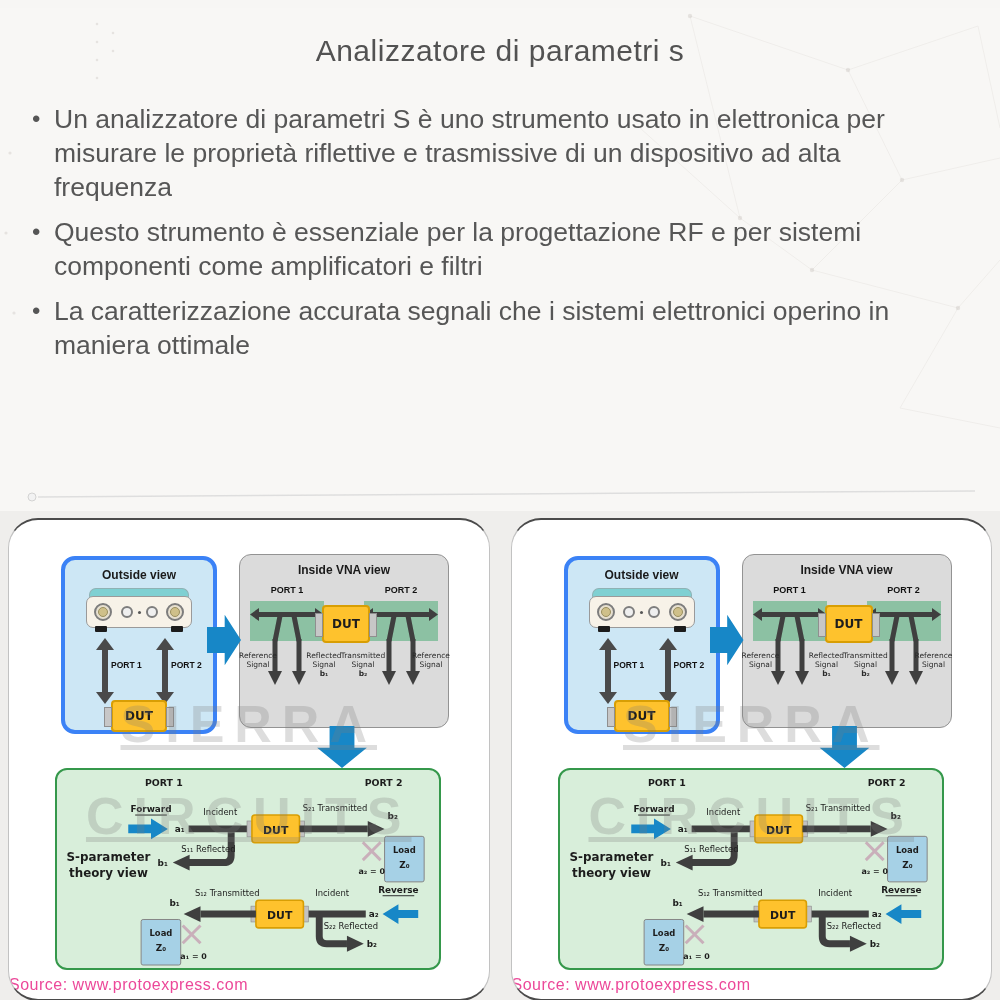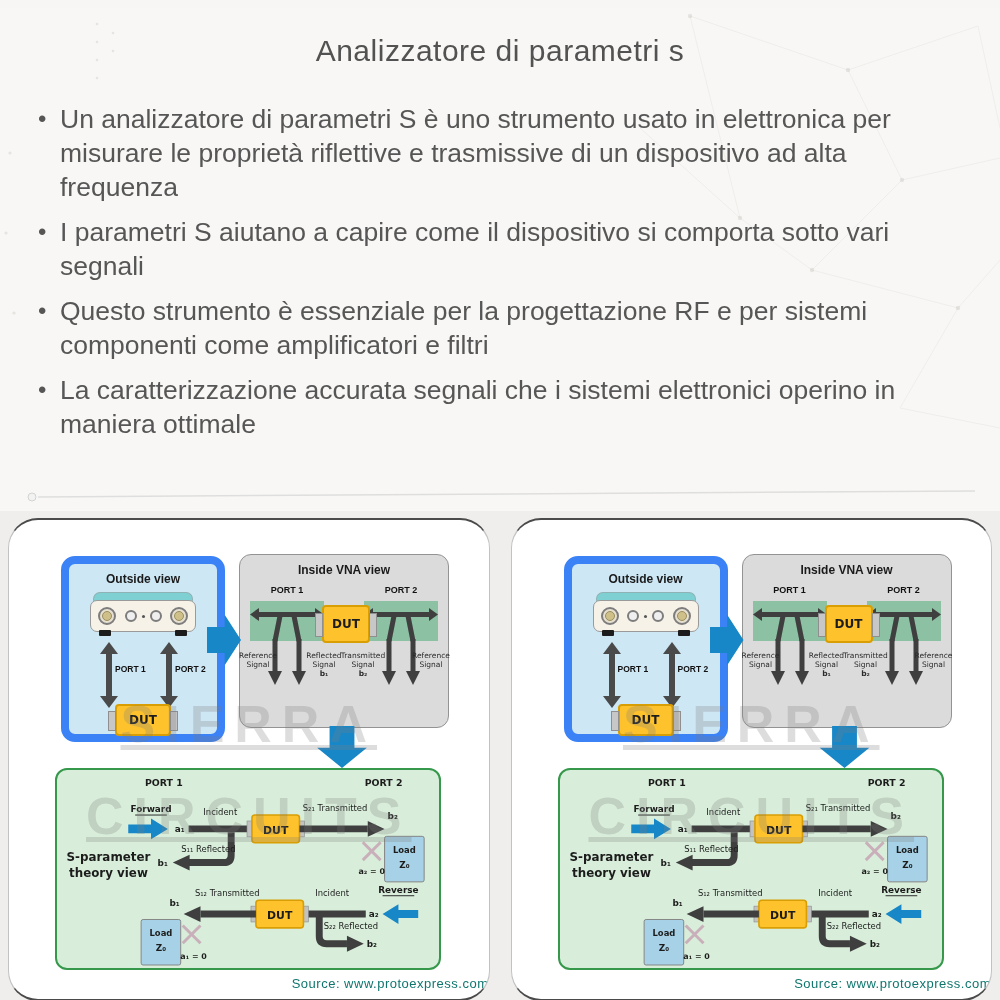--- a/index.html
+++ b/index.html
@@ -3,41 +3,41 @@
 <meta charset="utf-8">
 <style>
   html,body{margin:0;padding:0;width:1000px;height:1000px;overflow:hidden;
     font-family:"Liberation Sans",sans-serif;background:#f7f6f4;}
 
   
   .top-section{position:relative;width:1000px;height:503px;background:#f8f7f5;margin-top:8px;}
   .bg-decor{position:absolute;inset:0;pointer-events:none;}
   .page-title{position:absolute;top:26px;left:0;width:100%;text-align:center;
     font-size:30px;font-weight:500;color:#525252;letter-spacing:.5px;}
-  .bullet-list{position:absolute;left:38px;top:94px;width:912px;color:#565656;}
+  .bullet-list{position:absolute;left:32px;top:94px;width:912px;color:#565656;}
   .bullet-item{position:relative;padding-left:22px;font-size:26.5px;line-height:34px;
     margin-bottom:11px;}
   .bullet-item::before{content:"\2022";position:absolute;left:0;top:0;font-size:24px;color:#565656;}
 
   
   .bottom-section{position:relative;width:1000px;height:497px;background:#efeeec;
     box-sizing:border-box;padding:7px 8px 0 8px;display:flex;gap:21px;}
   .diagram-card{position:relative;flex:1;height:479px;background:#ffffff;
     border:1px solid #c2c2c2;border-top:2px solid #4a4a4a;border-bottom:2px solid #4a4a4a;
     border-radius:30px;overflow:hidden;}
   .watermark{position:absolute;top:158px;left:0;width:100%;text-align:center;z-index:6;
     font-weight:bold;font-size:52px;line-height:92px;letter-spacing:10px;
     color:rgba(122,122,122,.26);pointer-events:none;}
   .watermark span{display:block;text-decoration:underline;}
-  .source-caption{position:absolute;top:456px;left:0;width:100%;text-align:right;
-    font-size:13px;color:#0f766e;letter-spacing:.5px;}
+  .source-caption{position:absolute;top:456px;left:0;width:100%;text-align:left;
+    font-size:16px;color:#ec4899;letter-spacing:.5px;}
 
   
   .outside-box{position:absolute;left:52px;top:36px;width:148px;height:170px;
-    background:#cde7f5;border:8px solid #3b82f6;border-radius:14px;z-index:2;}
+    background:#cde7f5;border:4px solid #3b82f6;border-radius:14px;z-index:2;}
   .inside-box{position:absolute;left:230px;top:34px;width:208px;height:172px;
     background:#dbdbdb;border:1.5px solid #939393;border-radius:12px;z-index:2;}
   .theory-box{position:absolute;left:46px;top:248px;width:386px;height:202px;
     background:#d8eeda;border:2px solid #35984b;border-radius:12px;z-index:2;box-sizing:border-box;}
   .box-title{position:absolute;top:8px;left:0;width:100%;text-align:center;
     font-size:12px;font-weight:bold;color:#1a1a1a;}
 
   
   .flow-right{position:absolute;left:198px;top:92px;width:34px;height:56px;background:#1787c7;
     clip-path:polygon(0 27%,52% 27%,52% 5%,100% 50%,52% 95%,52% 73%,0 73%);z-index:3;}
@@ -121,21 +121,20 @@
       <circle cx="14" cy="305" r="1.6"></circle>
     </g>
     <line x1="38" y1="489" x2="975" y2="483" stroke="#dcdcdc" stroke-width="1.5" opacity="0.9"></line>
     <circle cx="32" cy="489" r="4" fill="#f2f2f2" stroke="#cfcfcf" opacity="0.9"></circle>
   </svg>
 
   <div class="page-title">Analizzatore di parametri s</div>
 
   <div class="bullet-list">
     <div class="bullet-item">Un analizzatore di parametri S è uno strumento usato in elettronica per misurare le proprietà riflettive e trasmissive di un dispositivo ad alta frequenza</div>
-    <div class="bullet-item">I parametri S aiutano a capire come il dispositivo si comporta sotto vari segnali</div>
     <div class="bullet-item">Questo strumento è essenziale per la progettazione RF e per sistemi componenti come amplificatori e filtri</div>
     <div class="bullet-item">La caratterizzazione accurata segnali che i sistemi elettronici operino in maniera ottimale</div>
   </div>
 </div>
 
 <div class="bottom-section" id="cards-row">
 <div class="diagram-card">
 
   <div class="outside-box">
     <div class="box-title">Outside view</div>

